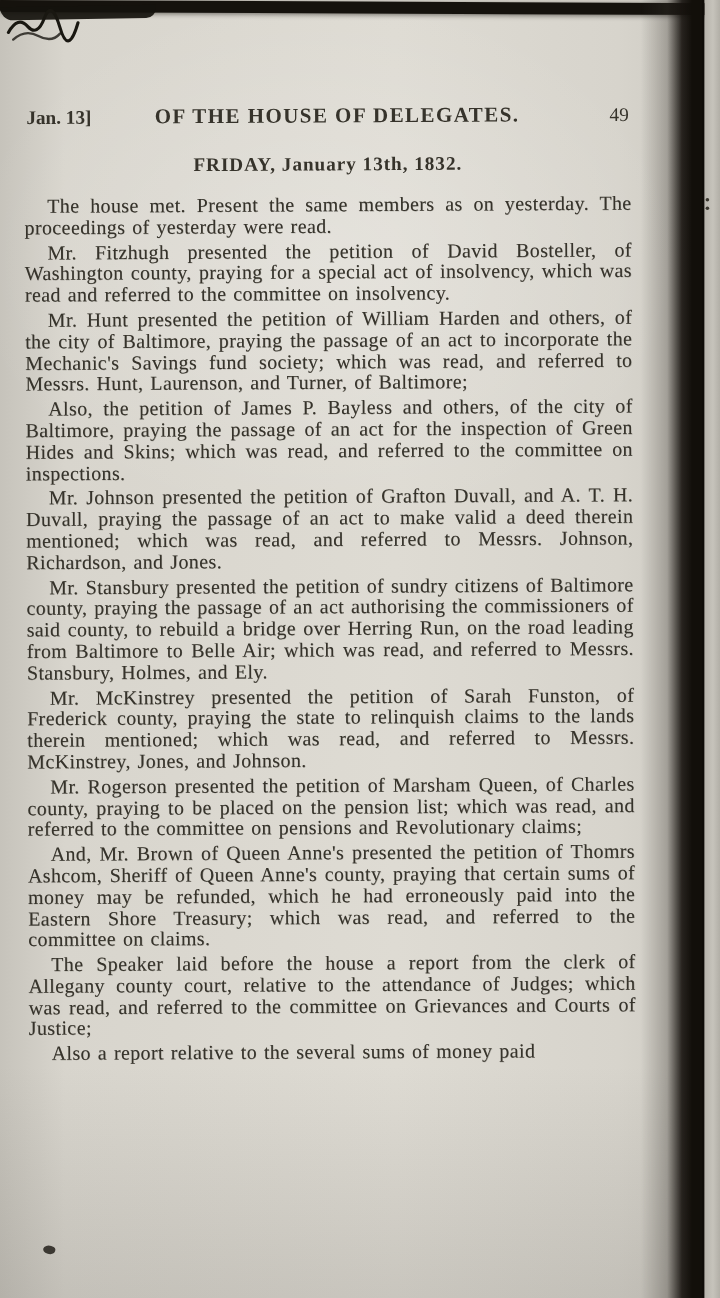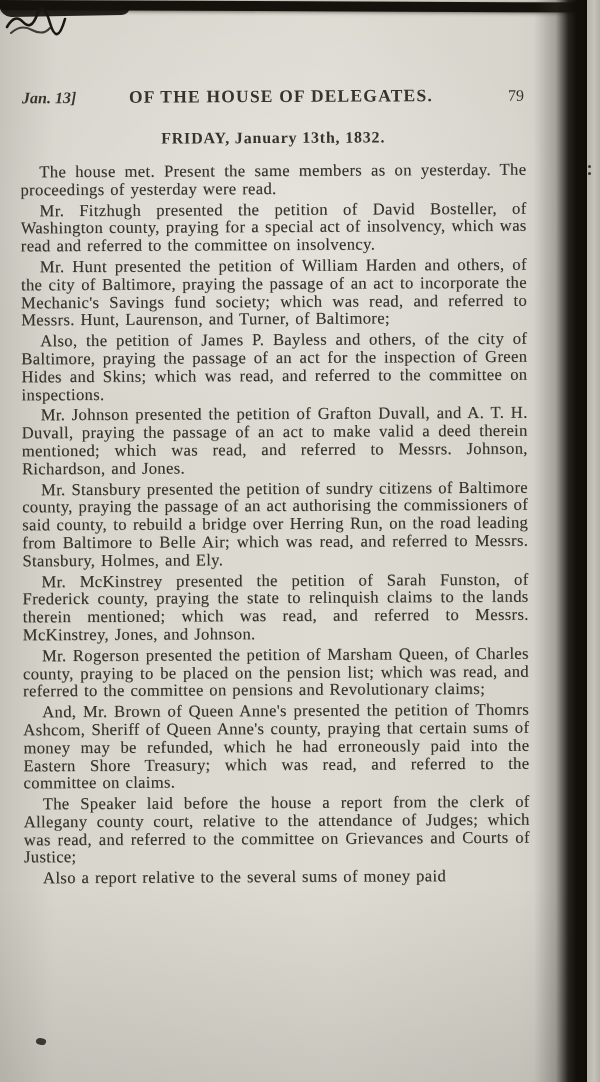--- a/index.html
+++ b/index.html
@@ -61,21 +61,21 @@
   
   .content {
     position: absolute; left: 22px; top: 86px; width: 506px;
     transform: rotate(-0.3deg);
     color: #36332b;
   }
   .running-header {
     display: flex; justify-content: space-between; align-items: baseline;
     padding: 0 2px;
   }
-  .hdr-left  { font-style: italic; font-weight: bold; font-size: 16px; min-width: 66px; }
+  .hdr-left  { font-weight: bold; font-size: 16px; min-width: 66px; }
   .hdr-center{ font-weight: bold; font-size: 17.5px; letter-spacing: 1.2px; }
   .hdr-right { font-size: 16px; min-width: 50px; text-align: right; }
   .dateline {
     margin-top: 22px;
     text-align: center;
     font-weight: bold;
     font-size: 16px;
     letter-spacing: 0.8px;
   }
   .body-text { margin-top: 15px; }
@@ -104,21 +104,21 @@
   <div class="gutter-shadow"></div>
   <div class="right-strip"></div>
   <div class="speck-bottom"></div>
   <div class="speck-right"></div>
 
   <div class="content">
 
     <div class="running-header">
       <span class="hdr-left">Jan. 13]</span>
       <span class="hdr-center">OF THE HOUSE OF DELEGATES.</span>
-      <span class="hdr-right">79</span>
+      <span class="hdr-right">49</span>
     </div>
 
     <div class="dateline">FRIDAY, January 13th, 1832.</div>
 
     <div class="body-text">
       <p class="para">The house met.  Present the same members as on yesterday.  The proceedings of yesterday were read.</p>
       <p class="para">Mr. Fitzhugh presented the petition of David Bosteller, of Washington county, praying for a special act of insolvency, which was read and referred to the committee on insolvency.</p>
       <p class="para">Mr. Hunt presented the petition of William Harden and others, of the city of Baltimore, praying the passage of an act to incorporate the Mechanic's Savings fund society; which was read, and referred to Messrs. Hunt, Laurenson, and Turner, of Baltimore;</p>
       <p class="para">Also, the petition of James P. Bayless and others, of the city of Baltimore, praying the passage of an act for the inspection of Green Hides and Skins; which was read, and referred to the committee on inspections.</p>
       <p class="para">Mr. Johnson presented the petition of Grafton Duvall, and A. T. H. Duvall, praying the passage of an act to make valid a deed therein mentioned; which was read, and referred to Messrs. Johnson, Richardson, and Jones.</p>

